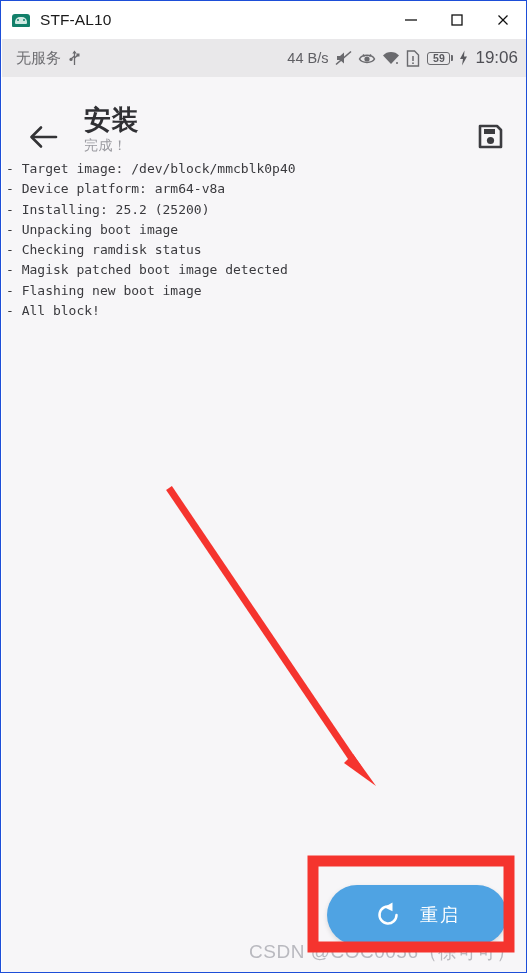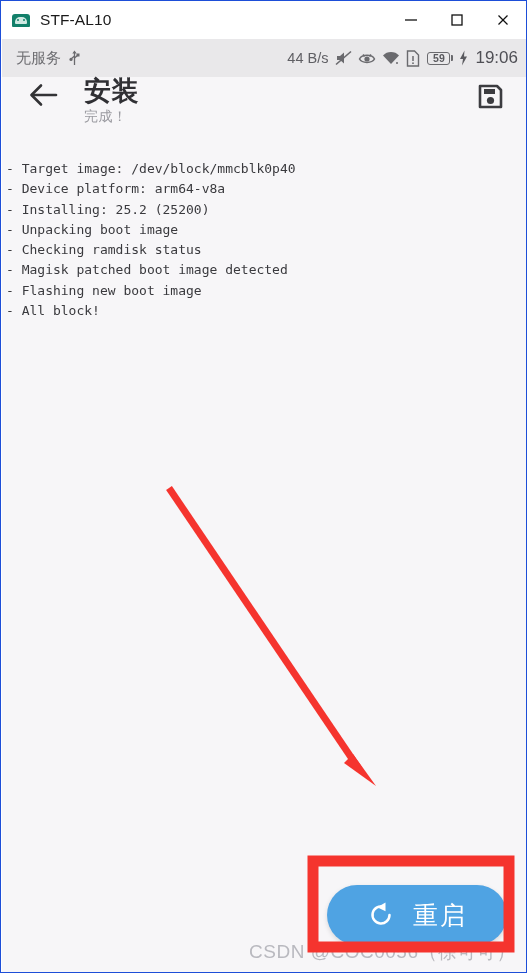--- a/index.html
+++ b/index.html
@@ -173,21 +173,21 @@
   }
 
   
   #app-header {
     position: absolute;
     left: 0; top: 38px;
     width: 100%;
     height: 78px;
     background: #f7f6f8;
     display: flex;
-    align-items: flex-start;
+    align-items: flex-end;
     box-sizing: border-box;
     padding: 0 18px 0 24px;
   }
   #back-button {
     width: 36px; height: 36px;
     display: flex;
     align-items: center;
     justify-content: center;
     color: #333336;
     flex: 0 0 auto;
@@ -251,21 +251,21 @@
     background: #4fa3e3;
     border-radius: 30px;
     display: flex;
     align-items: center;
     justify-content: center;
     gap: 18px;
     box-shadow: 0 2px 5px rgba(0,0,0,0.13);
   }
   #reboot-icon { display: flex; align-items: center; color: #ffffff; }
   #reboot-label {
-    font-size: 25px;
+    font-size: 18px;
     color: #ffffff;
     letter-spacing: 2px;
   }
 
   
   #annotation-layer {
     position: absolute;
     left: 0; top: 0;
     width: 527px;
     height: 973px;

